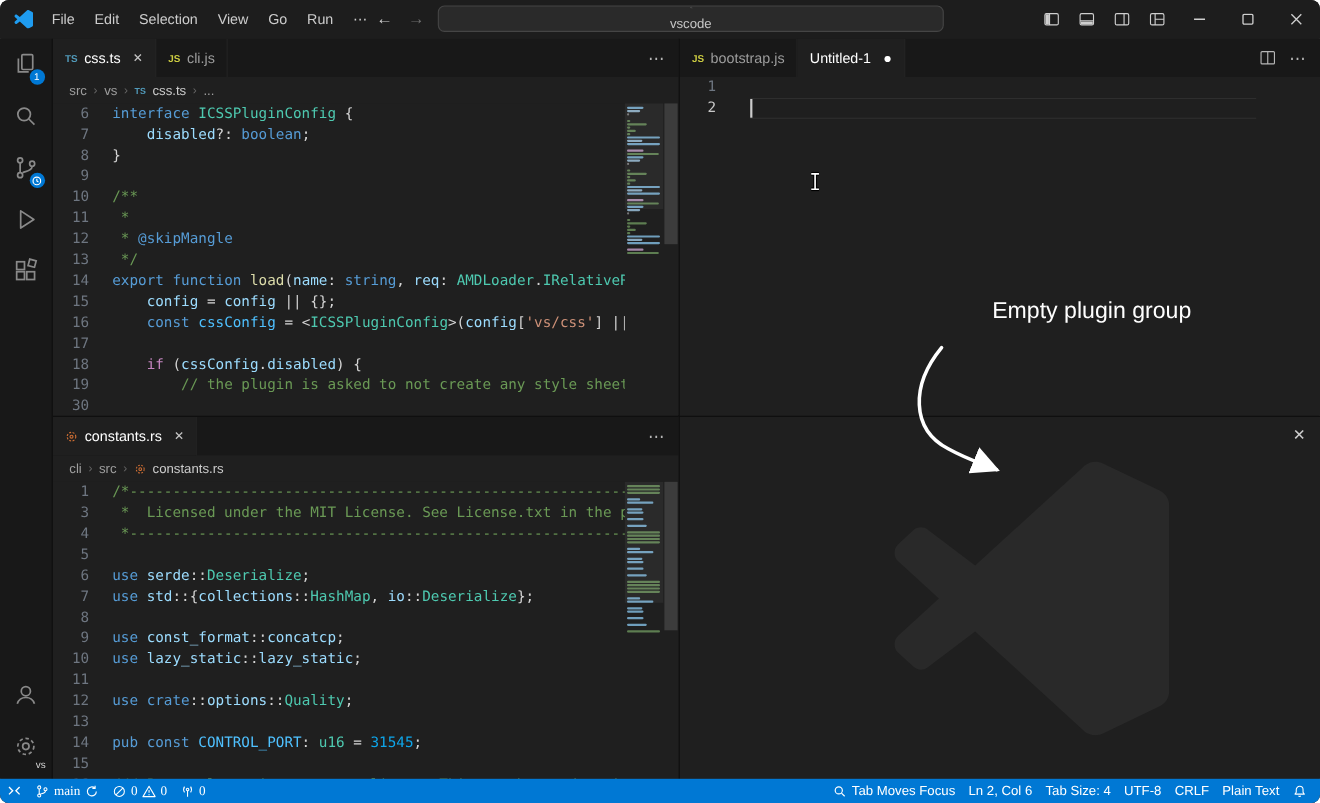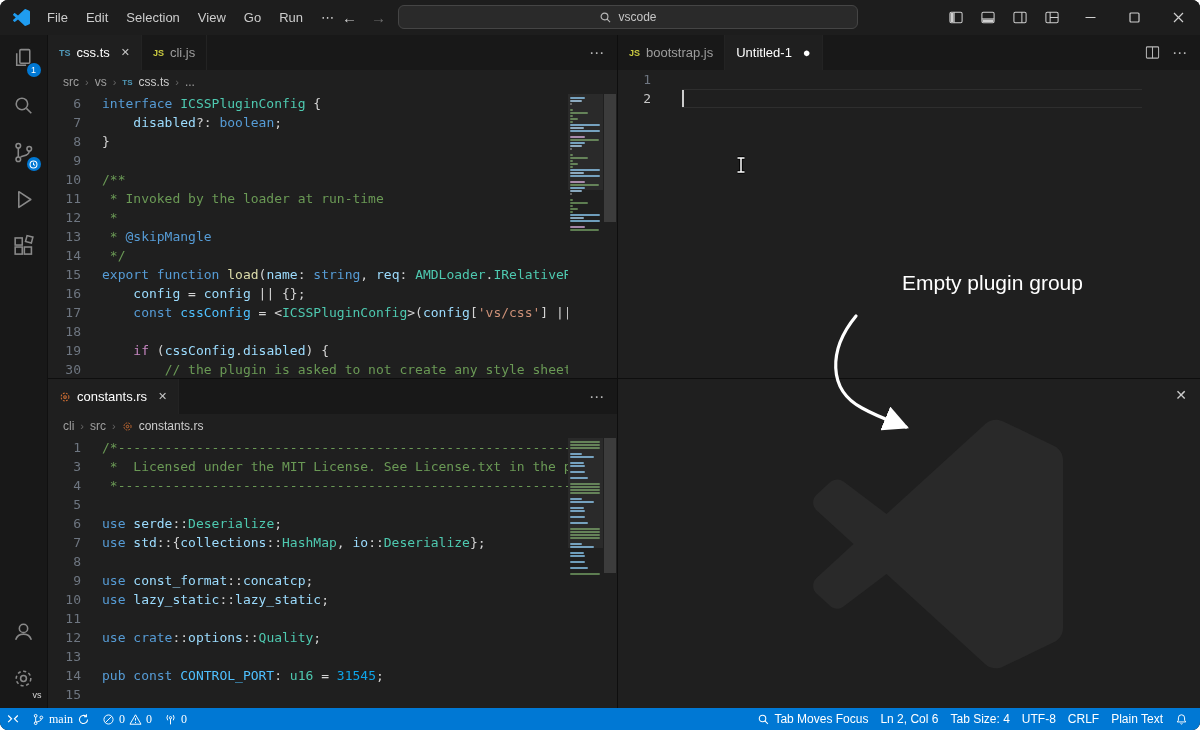--- a/index.html
+++ b/index.html
@@ -7,21 +7,21 @@
   body { background:#ffffff; font-family:"Liberation Sans","DejaVu Sans",sans-serif; -webkit-font-smoothing:antialiased; }
   .window { position:relative; width:1200px; height:730px; background:#1f1f1f; border-radius:8px; overflow:hidden; outline:1px solid #454545; outline-offset:-1px; }
 
   
   .titlebar { position:absolute; top:0; left:0; width:100%; height:35px; background:#1d1d1d; display:flex; align-items:center; z-index:10; }
   .vscode-logo { position:absolute; left:13px; top:9px; width:17px; height:17px; }
   .menus { position:absolute; left:38px; display:flex; }
   .menu-item { color:#cccccc; font-size:13px; padding:0 9px; line-height:35px; cursor:default; }
   .nav-arrows { position:absolute; left:342px; display:flex; gap:14px; font-size:15px; }
   .nav-back { color:#cfcfcf; } .nav-fwd { color:#6e6e6e; }
-  .cmd-center { position:absolute; left:398px; top:5px; width:460px; height:24px; background:#2a2a2a; border:1px solid #454545; border-radius:6px; display:flex; align-items:center; justify-content:center; gap:6px; color:#c5c5c5; font-size:12px; }
+  .cmd-center { position:absolute; left:398px; top:5px; width:460px; height:24px; background:#2a2a2a; border:1px solid #454545; border-radius:6px; display:flex; align-items:center; justify-content:center; gap:6px; color:#c5c5c5; font-size:12px;flex-direction:column; }
   .win-controls { position:absolute; right:0; top:0; height:35px; display:flex; align-items:center; }
   .wc { width:32px; height:35px; display:flex; align-items:center; justify-content:center; color:#cfcfcf; }
   .wc.caption { width:44px; }
   .wc svg { display:block; }
 
   
   .activitybar { position:absolute; left:0; top:35px; width:48px; height:673px; background:#181818; border-right:1px solid #101010; display:flex; flex-direction:column; align-items:center; z-index:5; }
   .ab-item { position:relative; width:48px; height:47px; display:flex; align-items:center; justify-content:center; color:#898989; }
   .ab-badge { position:absolute; right:7px; bottom:5px; min-width:14px; height:14px; border-radius:8px; background:#0078d4; color:#ffffff; font-size:9px; display:flex; align-items:center; justify-content:center; padding:0 3px; }
   .ab-bottom { margin-top:auto; margin-bottom:6px; display:flex; flex-direction:column; align-items:center; }
@@ -255,21 +255,20 @@
             <div class="ln">18</div>
             <div class="ln">19</div>
             <div class="ln">30</div>
           </div>
         <div class="code-lines">
             <div class="cl"><span class="t-kw">interface</span><span class="t-pl"> </span><span class="t-ty">ICSSPluginConfig</span><span class="t-pl"> {</span></div>
             <div class="cl"><span class="t-pl">    </span><span class="t-vr">disabled</span><span class="t-pl">?: </span><span class="t-kw">boolean</span><span class="t-pl">;</span></div>
             <div class="cl"><span class="t-pl">}</span></div>
             <div class="cl"></div>
             <div class="cl"><span class="t-cm">/**</span></div>
-            <div class="cl"><span class="t-cm"> * Invoked by the loader at run-time</span></div>
             <div class="cl"><span class="t-cm"> *</span></div>
             <div class="cl"><span class="t-cm"> * </span><span class="t-tag">@skipMangle</span></div>
             <div class="cl"><span class="t-cm"> */</span></div>
             <div class="cl"><span class="t-kw">export</span><span class="t-pl"> </span><span class="t-kw">function</span><span class="t-pl"> </span><span class="t-fn">load</span><span class="t-pl">(</span><span class="t-vr">name</span><span class="t-pl">: </span><span class="t-kw">string</span><span class="t-pl">, </span><span class="t-vr">req</span><span class="t-pl">: </span><span class="t-ty">AMDLoader</span><span class="t-pl">.</span><span class="t-ty">IRelativeRequire</span></div>
             <div class="cl"><span class="t-pl">    </span><span class="t-vr">config</span><span class="t-pl"> = </span><span class="t-vr">config</span><span class="t-pl"> || {};</span></div>
             <div class="cl"><span class="t-pl">    </span><span class="t-kw">const</span><span class="t-pl"> </span><span class="t-cn">cssConfig</span><span class="t-pl"> = &lt;</span><span class="t-ty">ICSSPluginConfig</span><span class="t-pl">&gt;(</span><span class="t-vr">config</span><span class="t-pl">[</span><span class="t-st">'vs/css'</span><span class="t-pl">] || {});</span></div>
             <div class="cl"></div>
             <div class="cl"><span class="t-pl">    </span><span class="t-ct">if</span><span class="t-pl"> (</span><span class="t-vr">cssConfig</span><span class="t-pl">.</span><span class="t-vr">disabled</span><span class="t-pl">) {</span></div>
             <div class="cl"><span class="t-pl">        </span><span class="t-cm">// the plugin is asked to not create any style sheets</span></div>
           </div>

